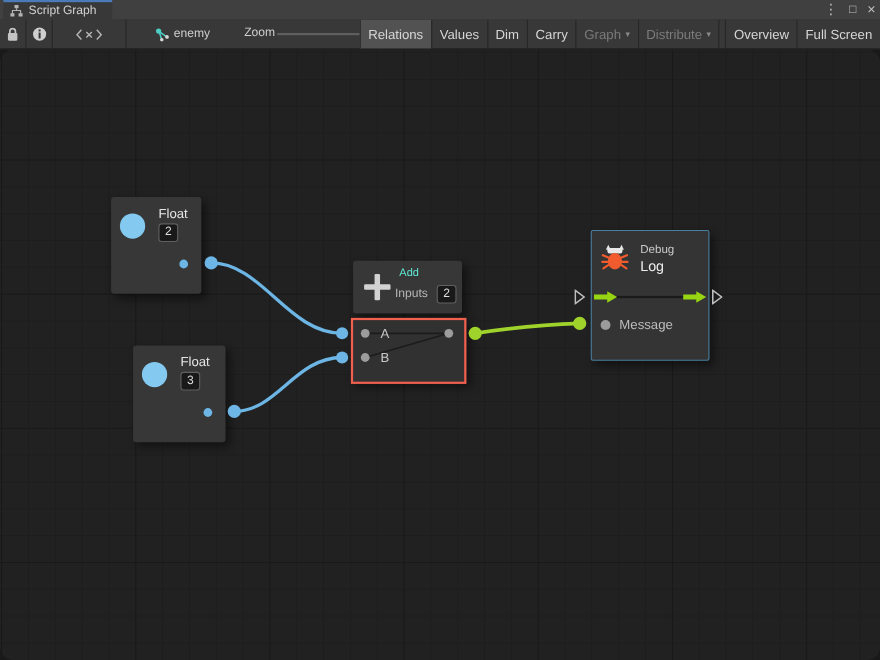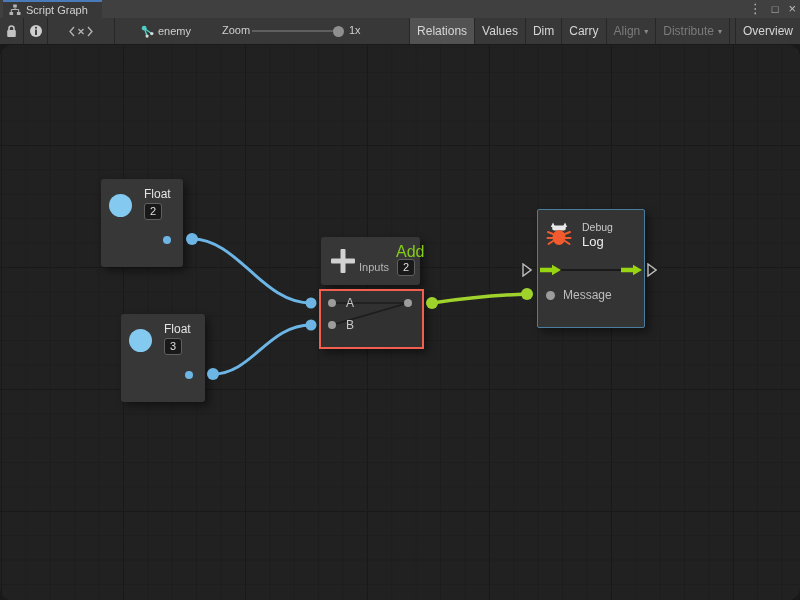--- a/index.html
+++ b/index.html
@@ -55,21 +55,21 @@
   .valuebox { position:absolute; background:#191919; border:1px solid #606060; border-radius:3px;
               color:#dedede; font-size:11px; padding:1px 5px 2px 5px; line-height:12px; }
   .float-node .valuebox { left:43px; top:24px; }
   .port-dot { position:absolute; border-radius:50%; }
   .dot-blue { background:#6cb5e4; }
   .dot-gray { background:#9c9c9c; }
 
   
   .add-header { position:absolute; left:321px; top:192px; width:99px; height:48px; background:#373737;
                 border-radius:3px; box-shadow:4px 4px 8px rgba(0,0,0,0.45); }
-  .add-header .title { position:absolute; left:42px; top:6px; font-size:16px; color:#84cc16;margin-left:33px; }
+  .add-header .title { position:absolute; left:42px; top:6px; font-size:10px; color:#5eead4; }
   .add-header .inputs-label { position:absolute; left:38px; top:24px; font-size:11px; color:#b5b5b5; }
   .add-header .valuebox { left:76px; top:22px; }
   .add-body { position:absolute; left:319px; top:244px; width:105px; height:60px;
               border:2px solid #f1604f; background:#313131; box-shadow:4px 4px 8px rgba(0,0,0,0.45); }
   .add-body .row-label { position:absolute; font-size:12px; color:#c8c8c8; }
   .rel-svg { position:absolute; left:0; top:0; }
 
   
   .debug-node { position:absolute; left:537px; top:164px; width:108px; height:119px;
                 background:#343434; border:1.5px solid #4a7e9e; border-radius:2px;
@@ -152,30 +152,33 @@
     <div class="tbtn">
       <span>Values</span>
       </div>
     <div class="tbtn">
       <span>Dim</span>
       </div>
     <div class="tbtn">
       <span>Carry</span>
       </div>
     <div class="tbtn disabled">
-      <span>Align</span>
+      <span>Graph</span>
       <span class="dd">▾</span>
       </div>
     <div class="tbtn disabled">
       <span>Distribute</span>
       <span class="dd">▾</span>
       </div>
     <div class="group-gap"></div>
     <div class="tbtn">
       <span>Overview</span>
+      </div>
+    <div class="tbtn">
+      <span>Full Screen</span>
       </div>
   </div>
 </div>
 
 <div class="canvas">
 
   <div class="node float-node" style="left:101px; top:134px;">
     <div class="big-circle"></div>
     <div class="title">Float</div>
     <div class="valuebox">2</div>

